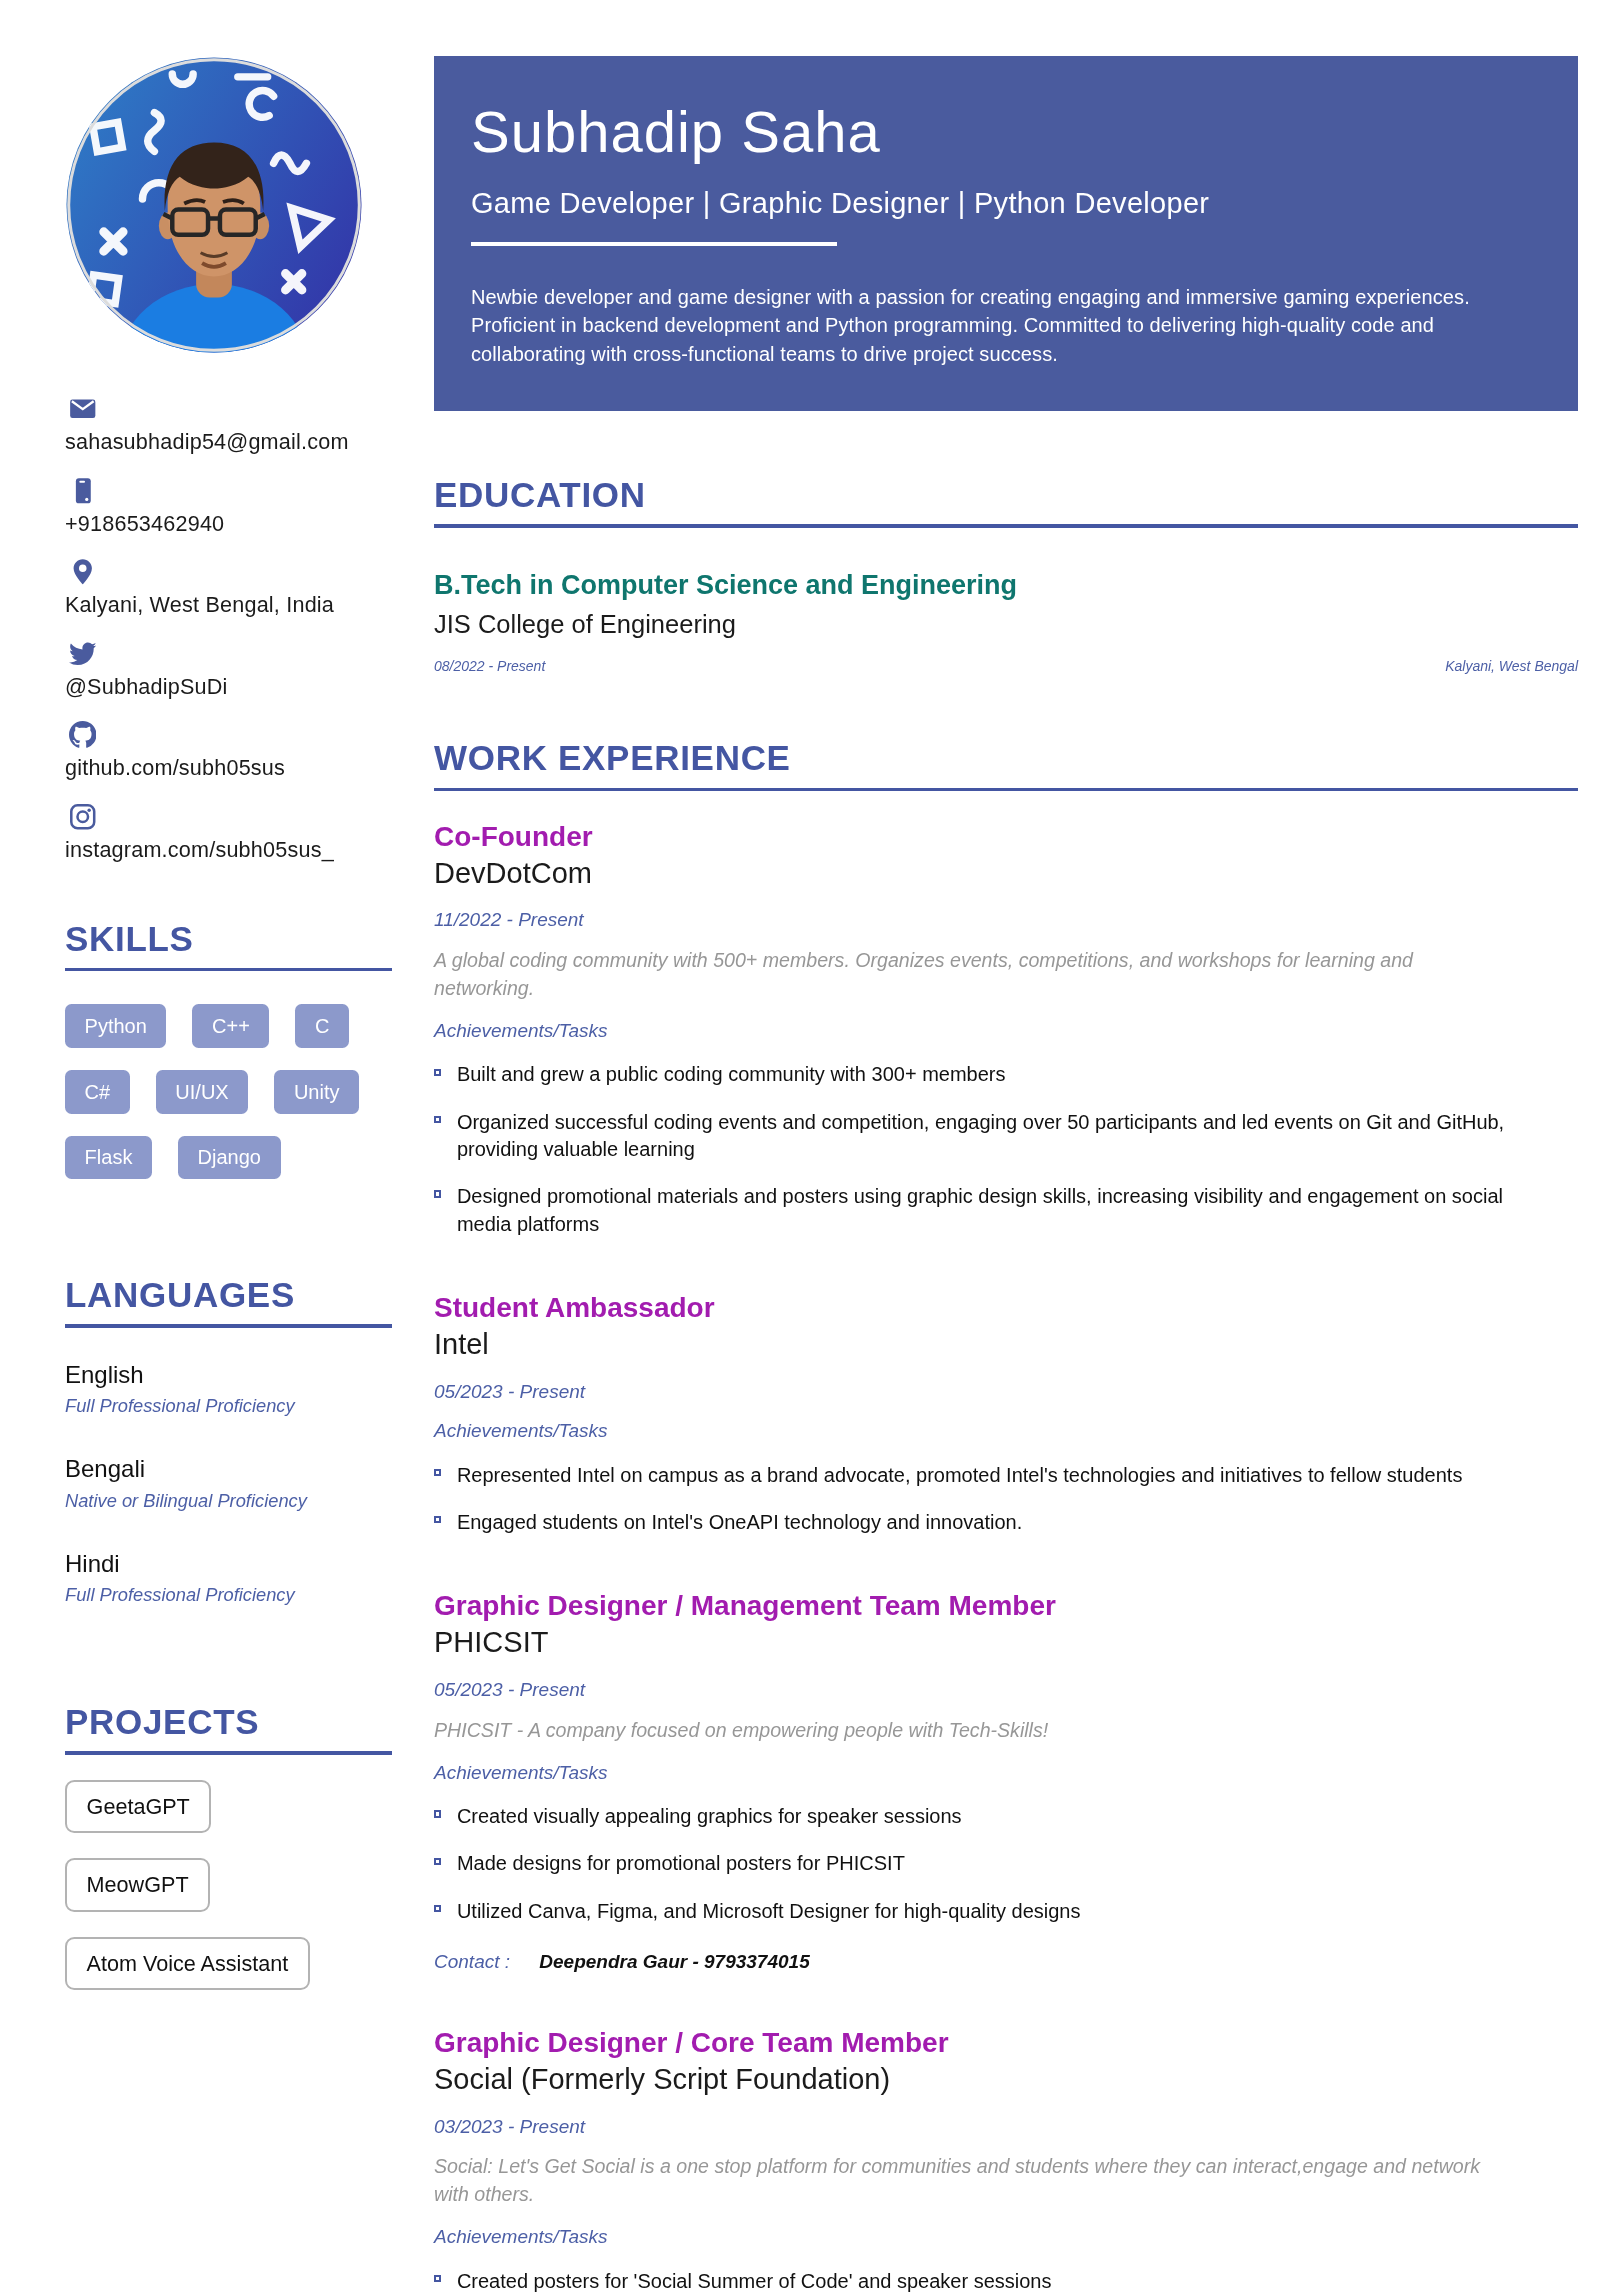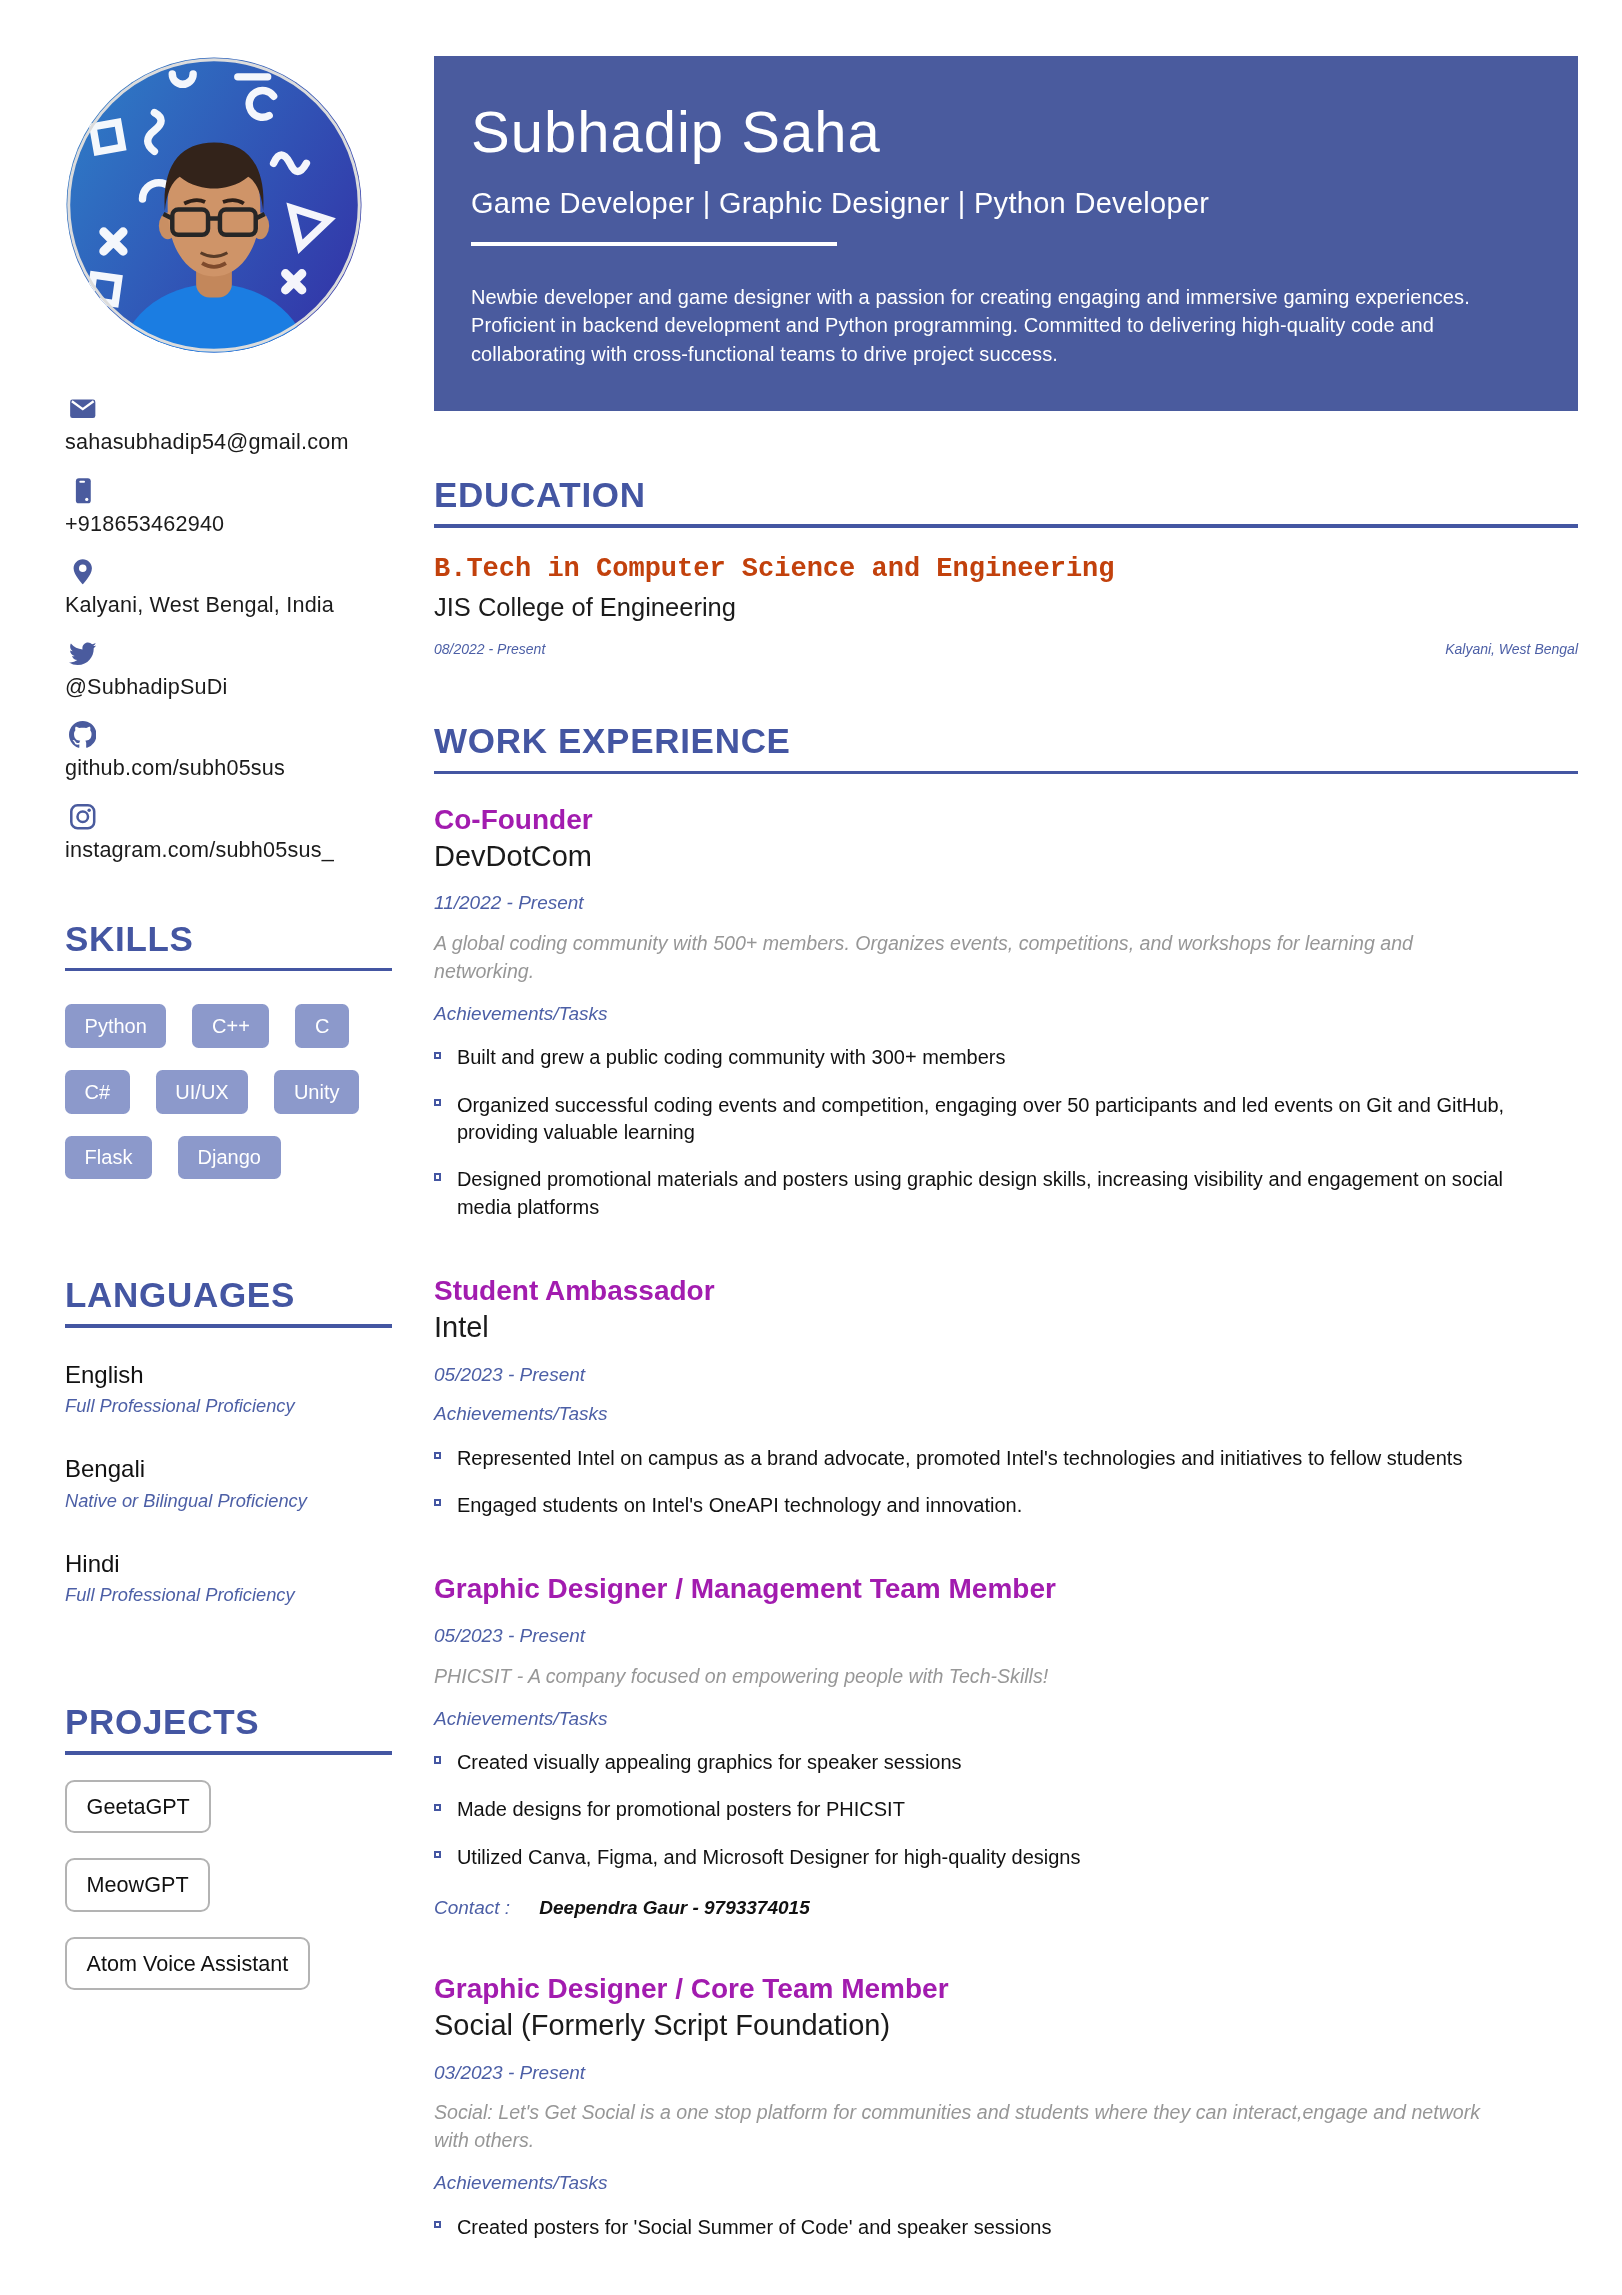--- a/index.html
+++ b/index.html
@@ -58,21 +58,21 @@
   .hero {
     background: #4a5b9e; color: #ffffff;
     padding: 42px 39px 43px 37px;
   }
   .hero-name { font-size: 58px; font-weight: 400; letter-spacing: 1px; }
   .hero-title { font-size: 29px; font-weight: 400; margin-top: 22px; letter-spacing: 0.3px; }
   .hero-rule { width: 366px; height: 3.9px; background: #ffffff; margin: 22px 0 37px; }
   .hero-summary { font-size: 20px; line-height: 1.42; max-width: 1073px; letter-spacing: 0.1px; }
 
   .main-section { margin-top: 64px; }
-  .edu-degree { font-size: 27px; font-weight: 700; color: #c2410c; margin-top: 26px; font-family: Liberation Mono, monospace; }
+  .edu-degree { font-size: 27px; font-weight: 700; color: #0f766e; margin-top: 42px; }
   .edu-school { font-size: 25.5px; color: #1b1b1b; margin-top: 9.2px; }
   .meta-row {
     display: flex; justify-content: space-between;
     font-size: 14px; font-style: italic; color: #4c5fa6; margin-top: 19.6px;
   }
 
   .entry { margin-top: 54px; }
   .entry.first { margin-top: 30px; }
   .entry-role { font-size: 28px; font-weight: 700; color: #a21caf; }
   .entry-company { font-size: 29px; color: #1b1b1b; margin-top: 4px; }
@@ -350,20 +350,21 @@
                 <div class="bullet">
                   <span class="bullet-square"></span>
                   <span class="bullet-text">Engaged students on Intel's OneAPI technology and innovation.</span>
                 </div>
               </div>
 
           </article>
 
           <article class="entry">
             <div class="entry-role">Graphic Designer / Management Team Member</div>
+            <div class="entry-company">PHICSIT</div>
             <div class="entry-date">05/2023 - Present</div>
             <p class="entry-desc">PHICSIT - A company focused on empowering people with Tech-Skills!</p>
             <div class="tasks-label">Achievements/Tasks</div>
             <div class="bullets">
 
                 <div class="bullet">
                   <span class="bullet-square"></span>
                   <span class="bullet-text">Created visually appealing graphics for speaker sessions</span>
                 </div>
 

